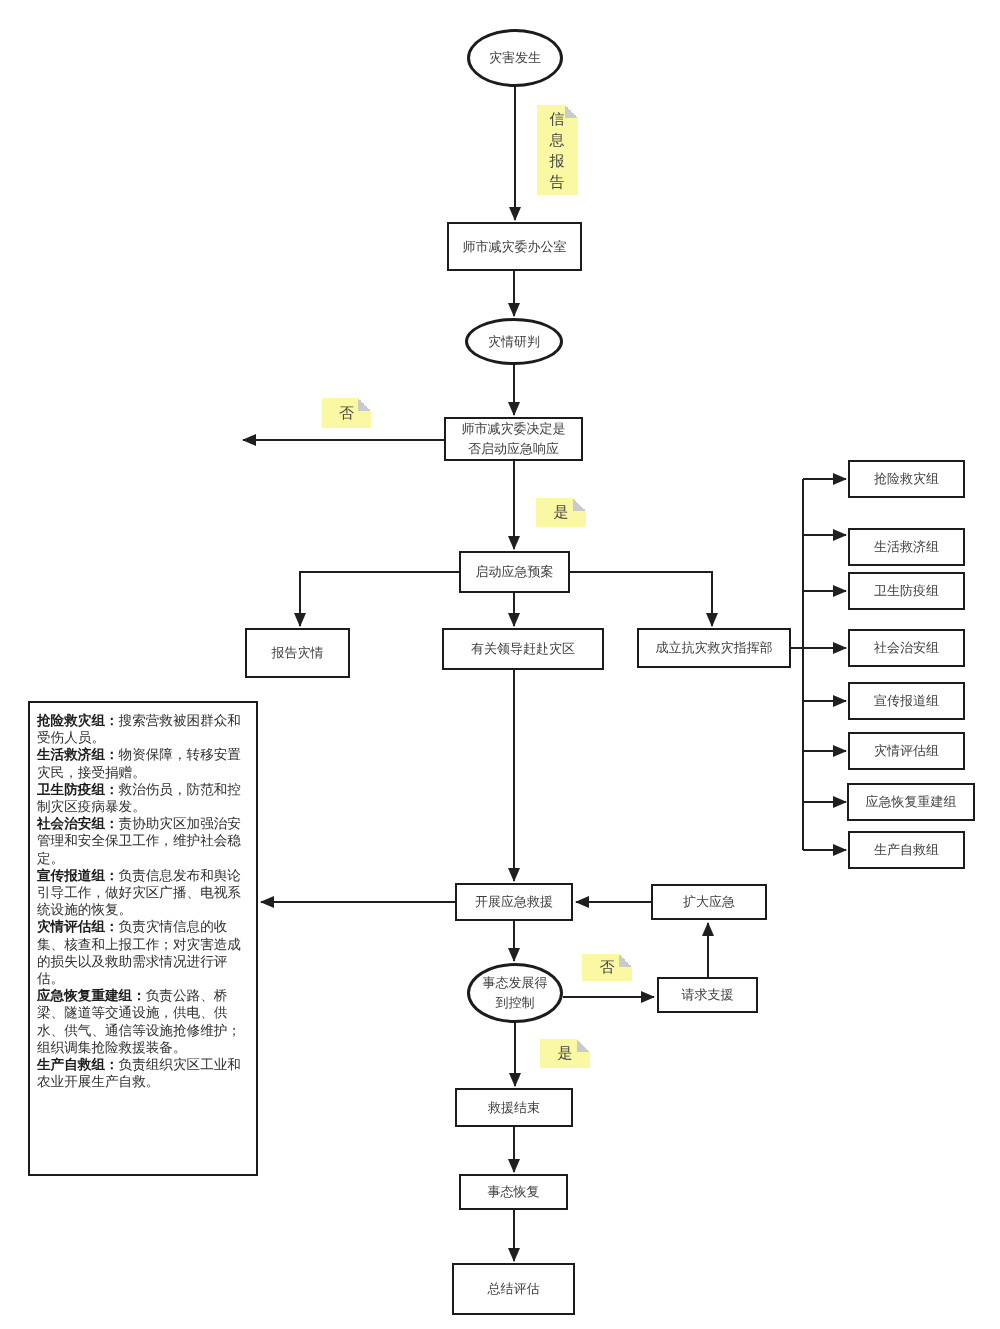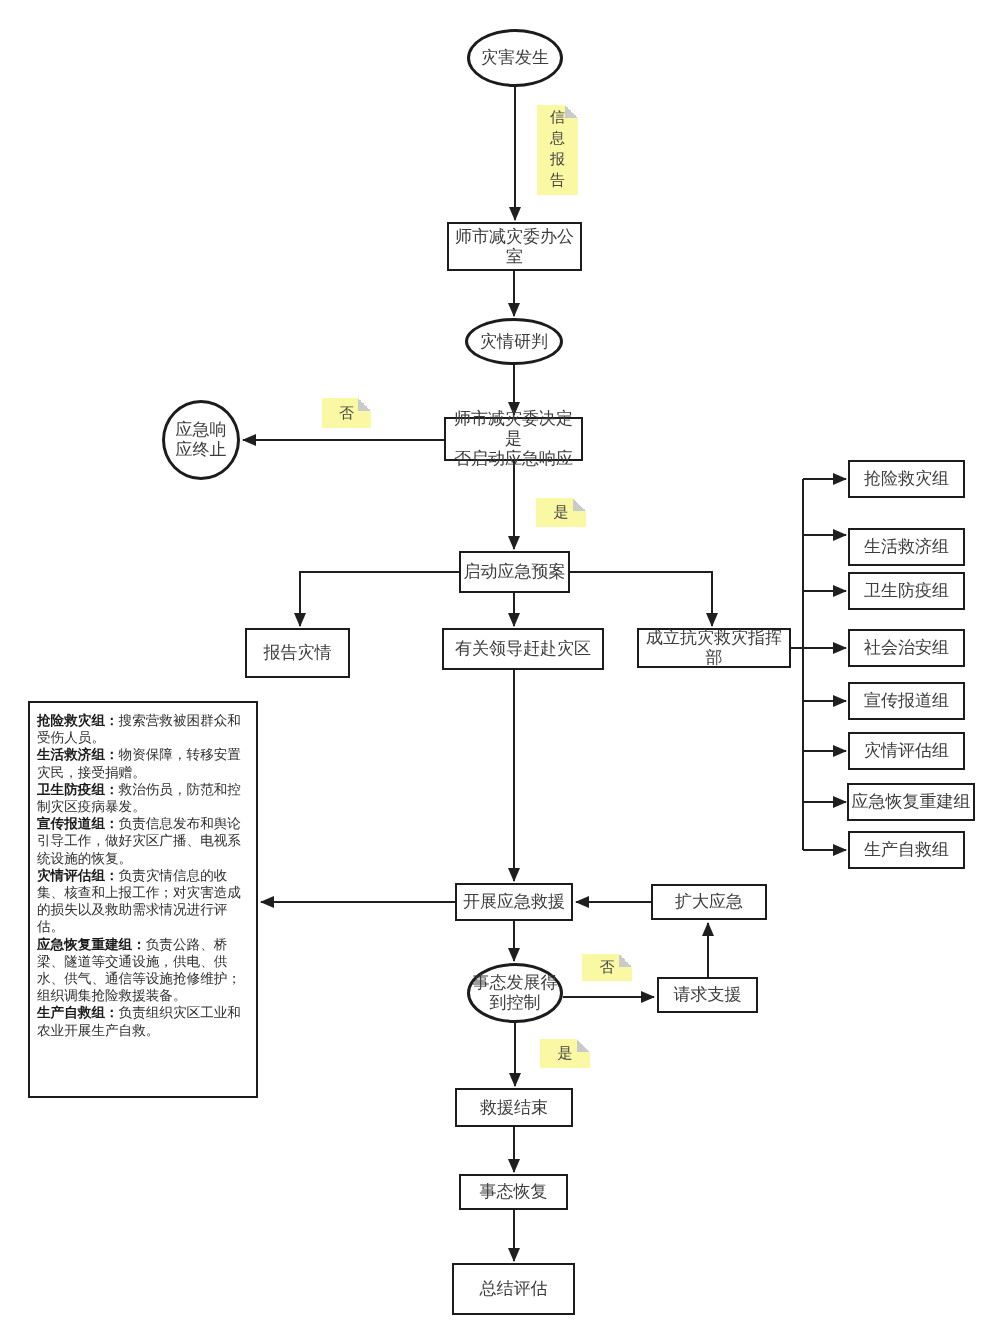--- a/index.html
+++ b/index.html
@@ -5,36 +5,36 @@
   html,body{margin:0;padding:0;background:#ffffff;}
   .canvas{
     position:relative;width:1000px;height:1329px;background:#ffffff;
     font-family:"Liberation Sans","DejaVu Sans",sans-serif;color:#3d3d3d;
   }
   svg.wires{position:absolute;left:0;top:0;width:1000px;height:1329px;}
   .wire{fill:none;stroke:#1f1f1f;stroke-width:2;}
   .node{
     position:absolute;box-sizing:border-box;background:#ffffff;
     border:2px solid #1c1c1c;display:flex;align-items:center;justify-content:center;
-    font-size:17px;line-height:20px;text-align:center;white-space:pre-line;color:#3d3d3d;
+    font-size:13px;line-height:20px;text-align:center;white-space:pre-line;color:#3d3d3d;
   }
   .ellipse{border-radius:50%;border-width:3px;}
   .rbox{left:848px;width:117px;height:38px;}
   .note{
     position:absolute;background:#fbf8a3;display:flex;align-items:center;justify-content:center;
     font-size:15px;color:#454545;text-align:center;
   }
   .note::after{
     content:'';position:absolute;top:0;right:0;width:13px;height:13px;
     background:linear-gradient(to bottom left,#ffffff 50%,#c9cbcb 50%);
   }
   .note.vertical span{display:block;width:16px;margin:16px auto;word-break:break-all;
-    line-height:21px;text-align:center;font-family:Liberation Mono, monospace;}
+    line-height:21px;text-align:left;}
   .legend{
-    position:absolute;left:28px;top:701px;width:230px;height:397px;box-sizing:border-box;
+    position:absolute;left:28px;top:701px;width:230px;height:475px;box-sizing:border-box;
     background:#ffffff;border:2px solid #1c1c1c;padding:9px 7px;font-size:13.6px;
     line-height:17.2px;color:#2e2e2e;overflow:hidden;
   }
   .legend p{margin:0;}
   .legend b{color:#1c1c1c;}
 </style>
 </head>
 <body>
 
 <div class="canvas">
@@ -84,24 +84,20 @@
 
   <div class="node ellipse" style="left:465px;top:318px;width:98px;height:47px">
     <span>灾情研判</span>
   </div>
 
   <div class="node" style="left:444px;top:417px;width:139px;height:44px">
     <span>师市减灾委决定是
 否启动应急响应</span>
   </div>
 
-  <div class="node ellipse" style="left:162px;top:400px;width:78px;height:80px">
-    <span>应急响
-应终止</span>
-  </div>
 
   <div class="node" style="left:459px;top:551px;width:111px;height:42px">
     <span>启动应急预案</span>
   </div>
 
   <div class="node" style="left:245px;top:628px;width:105px;height:50px">
     <span>报告灾情</span>
   </div>
 
   <div class="node" style="left:442px;top:628px;width:162px;height:42px">
@@ -134,20 +130,21 @@
     <span>应急恢复重建组</span>
   </div>
   <div class="node rbox" style="top:831px">
     <span>生产自救组</span>
   </div>
 
   <div class="legend">
     <p><b>抢险救灾组：</b><span>搜索营救被困群众和受伤人员。</span></p>
     <p><b>生活救济组：</b><span>物资保障，转移安置灾民，接受捐赠。</span></p>
     <p><b>卫生防疫组：</b><span>救治伤员，防范和控制灾区疫病暴发。</span></p>
+    <p><b>社会治安组：</b><span>责协助灾区加强治安管理和安全保卫工作，维护社会稳定。</span></p>
     <p><b>宣传报道组：</b><span>负责信息发布和舆论引导工作，做好灾区广播、电视系统设施的恢复。</span></p>
     <p><b>灾情评估组：</b><span>负责灾情信息的收集、核查和上报工作；对灾害造成的损失以及救助需求情况进行评估。</span></p>
     <p><b>应急恢复重建组：</b><span>负责公路、桥梁、隧道等交通设施，供电、供水、供气、通信等设施抢修维护；组织调集抢险救援装备。</span></p>
     <p><b>生产自救组：</b><span>负责组织灾区工业和农业开展生产自救。</span></p>
   </div>
 
   <div class="node" style="left:455px;top:883px;width:118px;height:38px">
     <span>开展应急救援</span>
   </div>
 

